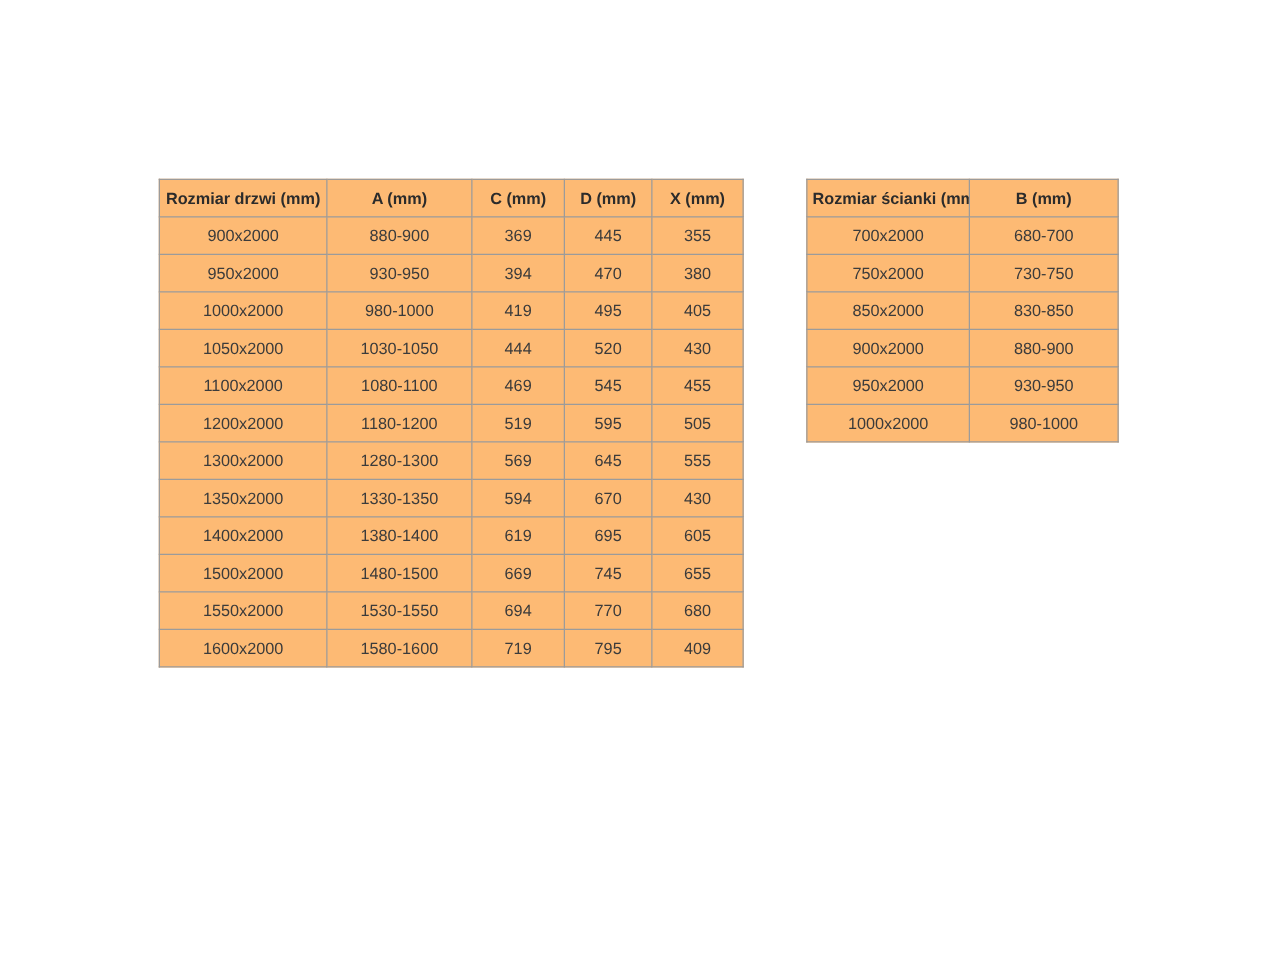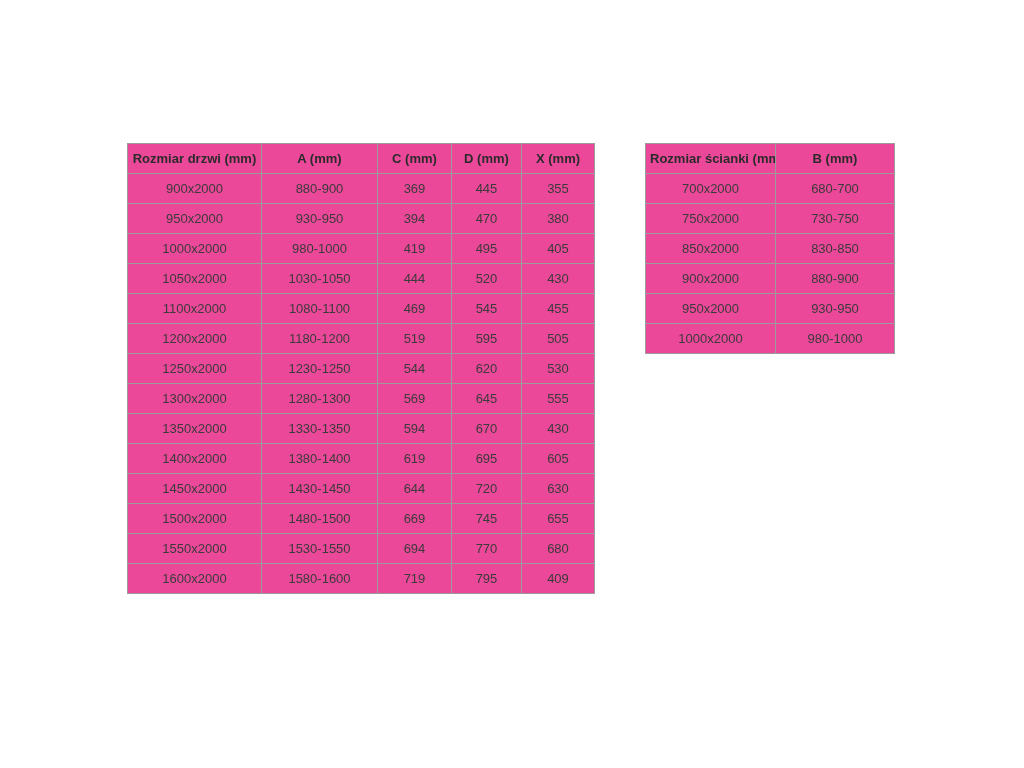--- a/index.html
+++ b/index.html
@@ -11,21 +11,21 @@
     position: relative;
     width: 1024px;
     height: 768px;
     background: #ffffff;
     font-family: "Liberation Sans", sans-serif;
     overflow: hidden;
   }
   table.spec {
     position: absolute;
     border-collapse: collapse;
-    background: #ec4899;
+    background: #fdba74;
     table-layout: fixed;
   }
   table.spec th,
   table.spec td {
     border: 1px solid #9b9b9b;
     text-align: center;
     vertical-align: middle;
     height: 29px;
     padding: 0 4px;
     font-size: 13px;
@@ -118,27 +118,20 @@
           <td>455</td>
         </tr>
         <tr>
           <td>1200x2000</td>
           <td>1180-1200</td>
           <td>519</td>
           <td>595</td>
           <td>505</td>
         </tr>
         <tr>
-          <td>1250x2000</td>
-          <td>1230-1250</td>
-          <td>544</td>
-          <td>620</td>
-          <td>530</td>
-        </tr>
-        <tr>
           <td>1300x2000</td>
           <td>1280-1300</td>
           <td>569</td>
           <td>645</td>
           <td>555</td>
         </tr>
         <tr>
           <td>1350x2000</td>
           <td>1330-1350</td>
           <td>594</td>
@@ -146,27 +139,20 @@
           <td>430</td>
         </tr>
         <tr>
           <td>1400x2000</td>
           <td>1380-1400</td>
           <td>619</td>
           <td>695</td>
           <td>605</td>
         </tr>
         <tr>
-          <td>1450x2000</td>
-          <td>1430-1450</td>
-          <td>644</td>
-          <td>720</td>
-          <td>630</td>
-        </tr>
-        <tr>
           <td>1500x2000</td>
           <td>1480-1500</td>
           <td>669</td>
           <td>745</td>
           <td>655</td>
         </tr>
         <tr>
           <td>1550x2000</td>
           <td>1530-1550</td>
           <td>694</td>

